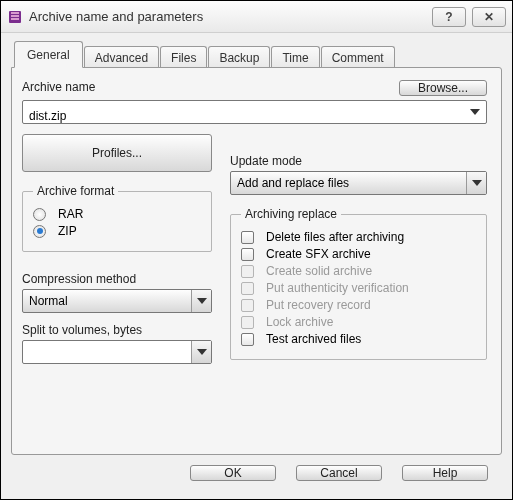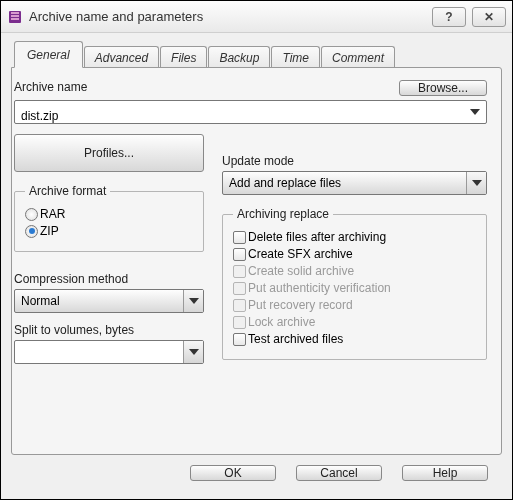--- a/index.html
+++ b/index.html
@@ -4,37 +4,37 @@
 <style>
 * { box-sizing: border-box; font-family: "Segoe UI", Tahoma, sans-serif; font-size: 12px; }
 body { margin: 0; background: #fff; }
 .window { width: 513px; height: 500px; background: #f0f0f0; border: 1px solid #000; }
 .titlebar { height: 32px; background: linear-gradient(#fdfdfd,#e9e9e9); display: flex; align-items: center; padding: 0 6px; border-bottom: 1px solid #cfcfcf; }
 .app-icon { width: 16px; height: 16px; margin-right: 6px; }
 .title-text { flex: 1; color: #333; font-size: 13px; }
 .win-btns { display: flex; gap: 6px; }
 .win-btn { width: 34px; height: 20px; border: 1px solid #9a9a9a; border-radius: 3px; background: linear-gradient(#fafafa,#e3e3e3); display: flex; align-items: center; justify-content: center; cursor: pointer; font-weight: bold; color: #444; font-family: Arial, sans-serif; }
 .content { padding: 8px 10px 8px 10px; }
-.tabs { display: flex; align-items: flex-end; margin-bottom: -1px; padding-left: 3px; font-style: italic; }
+.tabs { display: flex; align-items: flex-end; margin-bottom: -1px; padding-left: 3px; }
 .tab { padding: 4px 10px 3px 10px; border: 1px solid #999; border-bottom: none; background: linear-gradient(#fafafa,#e8e8e8); border-radius: 3px 3px 0 0; margin-right: 1px; cursor: pointer; color: #333; position: relative; }
 .tab.active { background: #f5f5f5; padding: 6px 12px 5px 12px; border-bottom: 1px solid #f5f5f5; z-index: 2; }
-.tab-body { border: 1px solid #999; background: #f5f5f5; padding: 12px 14px 14px 2px; border-radius: 0 3px 3px 3px; position: relative; height: 388px; }
+.tab-body { border: 1px solid #999; background: #f5f5f5; padding: 12px 14px 14px 10px; border-radius: 0 3px 3px 3px; position: relative; height: 388px; }
 .label { color: #222; }
 .btn { height: 16px; padding: 0 16px; border: 1px solid #888; border-radius: 3px; background: linear-gradient(#fefefe,#d8d8d8); cursor: pointer; color: #222; display: inline-flex; align-items: center; justify-content: center; }
 .archive-name-label { margin-bottom: 2px; }
 .combo { height: 24px; border: 1px solid #777; background: #fff; display: flex; align-items: flex-end; padding: 0 6px; border-radius: 2px; position: relative; }
 .combo .arrow { position: absolute; right: 6px; top: 50%; transform: translateY(-50%); }
 .arrow { width: 0; height: 0; border-left: 5px solid transparent; border-right: 5px solid transparent; border-top: 6px solid #333; }
 .full-combo { width: 100%; margin-top: 4px; margin-bottom: 10px; }
 .two-col { display: flex; gap: 18px; margin-top: 10px; }
 .col-left { width: 190px; }
 .col-right { flex: 1; }
 fieldset { border: 1px solid #b5b5b5; border-radius: 2px; padding: 6px 10px 10px 10px; margin: 0 0 10px 0; }
 legend { padding: 0 4px; color: #222; }
-.radio-row, .check-row { display: flex; align-items: center; margin: 3px 0; gap: 2px; }
+.radio-row, .check-row { display: flex; align-items: center; margin: 3px 0; gap: 12px; }
 .radio-outer { width: 13px; height: 13px; border: 1px solid #777; border-radius: 50%; background: radial-gradient(#fff,#ddd); display: flex; align-items: center; justify-content: center; }
 .radio-inner { width: 6px; height: 6px; border-radius: 50%; background: #2a7ad1; display: none; }
 .radio-row.selected .radio-inner { display: block; }
 .chk { width: 13px; height: 13px; border: 1px solid #777; background: linear-gradient(#fff,#e8e8e8); border-radius: 2px; }
 .check-row.disabled { color: #9a9a9a; }
 .check-row.disabled .chk { border-color: #b5b5b5; background: #f0f0f0; }
 .dropdown-shell { height: 24px; border: 1px solid #777; border-radius: 2px; background: linear-gradient(#fefefe,#d8d8d8); display: flex; align-items: center; padding: 0 6px; position: relative; }
 .dropdown-shell .arrow-btn { position: absolute; right: 0; top: 0; bottom: 0; width: 20px; border-left: 1px solid #999; display: flex; align-items: center; justify-content: center; background: linear-gradient(#f7f7f7,#d6d6d6); }
 .profiles-btn { width: 100%; height: 38px; margin-bottom: 12px; }
 .update-combo { width: 100%; }

